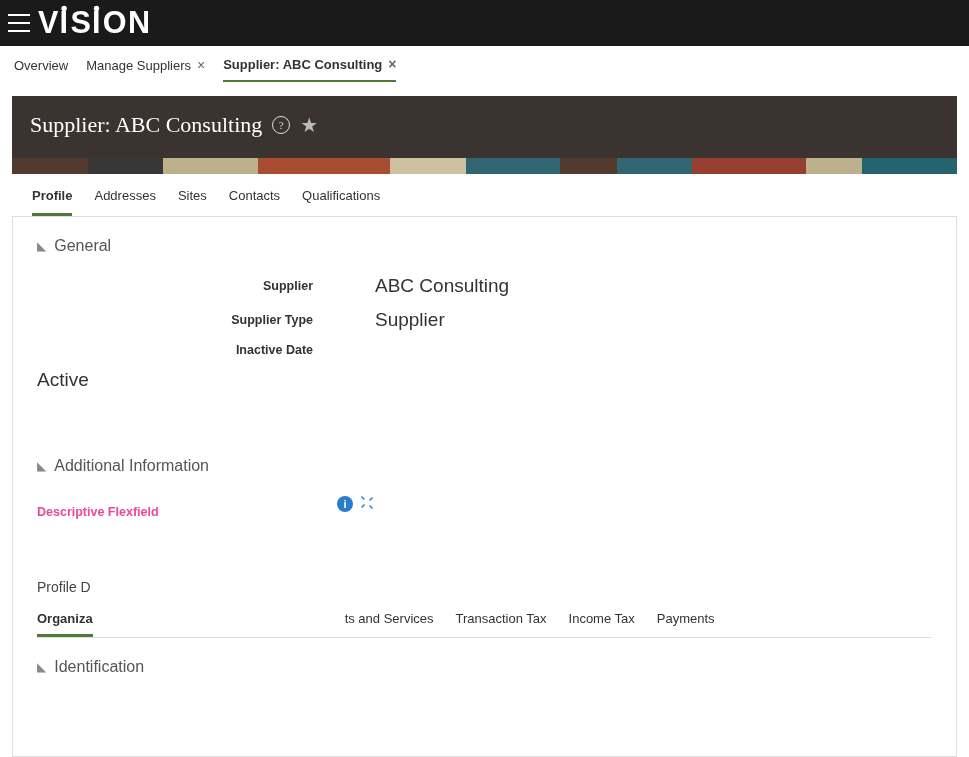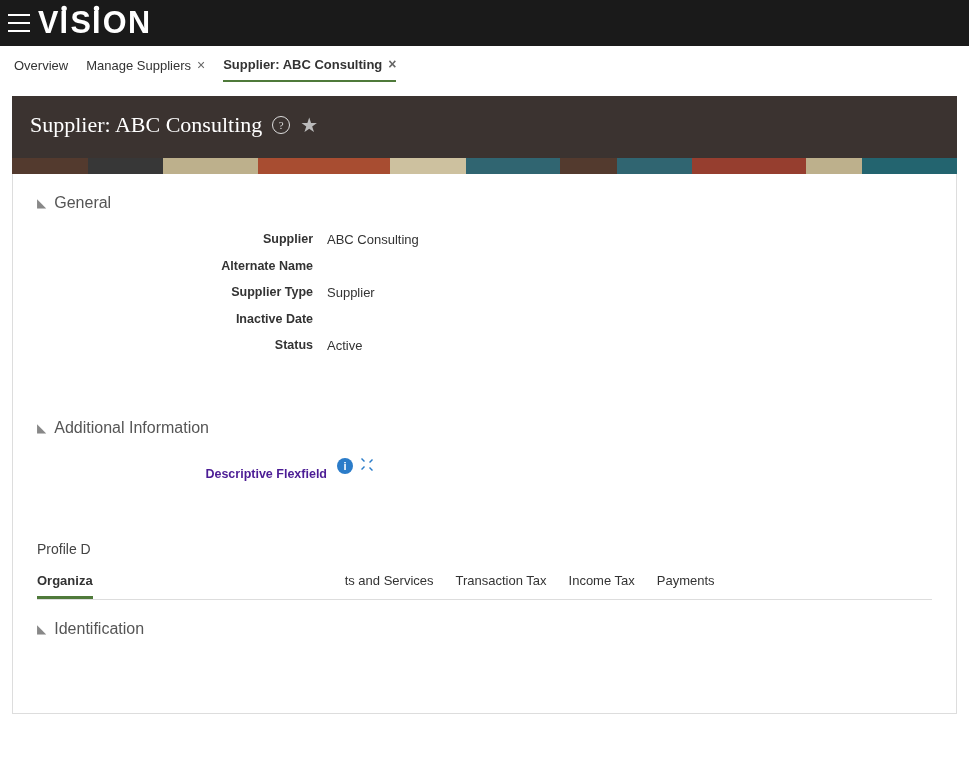--- a/index.html
+++ b/index.html
@@ -36,28 +36,28 @@
   
   .subtabs { display:flex; gap:22px; padding: 14px 20px 0 20px; border-bottom:1px solid #ddd; }
   .subtab { padding-bottom:10px; cursor:pointer; color:#333; }
   .subtab.active { font-weight:bold; border-bottom:3px solid #4f7a3a; }
   
   
   .content { padding: 20px 24px; border:1px solid #ddd; border-top:none; background:#fff; position:relative; min-height:540px; }
   .section-head { display:flex; align-items:center; gap:8px; color:#555; font-size:16px; margin-bottom:14px; }
   .disclose { color:#888; font-size:12px; }
   .fields { margin-left: 0; }
-  .field-row { display:flex; padding:6px 0; }
+  .field-row { display:flex; align-items:center; padding:6px 0;gap:48px; }
   .field-label { width: 290px; text-align:right; font-weight:bold; color:#333; padding-right:14px; font-size:12.5px; }
-  .field-value { color:#333; font-size:13px; }
+  .field-value { color:#333; font-size:19px; }
   
   .section2 { margin-top:60px; }
   
   .flex-row { display:flex; align-items:center; }
-  .flex-label { width:300px; text-align:right; font-weight:bold; color:#4c1d95; padding-right:10px; font-size:12.5px;margin-top:16px;}
+  .flex-label { width:300px; font-weight:bold; color:#ec4899; padding-right:10px; font-size:12.5px;margin-top:16px;}
   .info-icon { width:16px; height:16px; border-radius:50%; background:#2b7cc9; color:#fff; display:inline-flex; align-items:center; justify-content:center; font-size:11px; font-weight:bold; margin-right:6px;}
   .tools-icon { color:#2b7cc9; font-size:14px; }
   
   
   .profile-details-h { font-size:14px; color:#444; margin-top:60px; margin-bottom:16px; }
   
   
   .bottom-tabs { display:flex; gap:22px; border-bottom:1px solid #ddd; }
   .bottom-tab { padding-bottom:8px; cursor:pointer; color:#333; font-size:13px; }
   .bottom-tab.active { font-weight:bold; border-bottom:3px solid #4f7a3a; }
@@ -109,46 +109,48 @@
 
   <div class="title-band">
     <h1>
       <span>Supplier: ABC Consulting</span>
       <span class="help-icon">?</span>
       <span class="star-icon">★</span>
     </h1>
   </div>
   <div class="color-strip"></div>
 
+  <div class="subtabs">
+    <div class="subtab active"><span>Profile</span></div>
+    <div class="subtab"><span>Addresses</span></div>
+    <div class="subtab"><span>Sites</span></div>
+    <div class="subtab"><span>Contacts</span></div>
+    <div class="subtab"><span>Qualifications</span></div>
+  </div>
 
   <div class="content">
 
     <div class="section-head">
       <span class="disclose">◣</span>
       <span>General</span>
     </div>
     <div class="fields">
       <div class="field-row">
         <div class="field-label">Supplier</div>
         <div class="field-value">ABC Consulting</div>
       </div>
       <div class="field-row">
-        <div class="field-label">Alternate Name</div>
-        <div class="field-value"></div>
-      </div>
-      <div class="field-row">
         <div class="field-label">Supplier Type</div>
         <div class="field-value">Supplier</div>
       </div>
       <div class="field-row">
         <div class="field-label">Inactive Date</div>
         <div class="field-value"></div>
       </div>
       <div class="field-row">
-        <div class="field-label">Status</div>
         <div class="field-value">Active</div>
       </div>
     </div>
 
     <div class="section2">
       <div class="section-head">
         <span class="disclose">◣</span>
         <span>Additional Information</span>
       </div>
       <div class="flex-row" style="margin-top:10px;">

